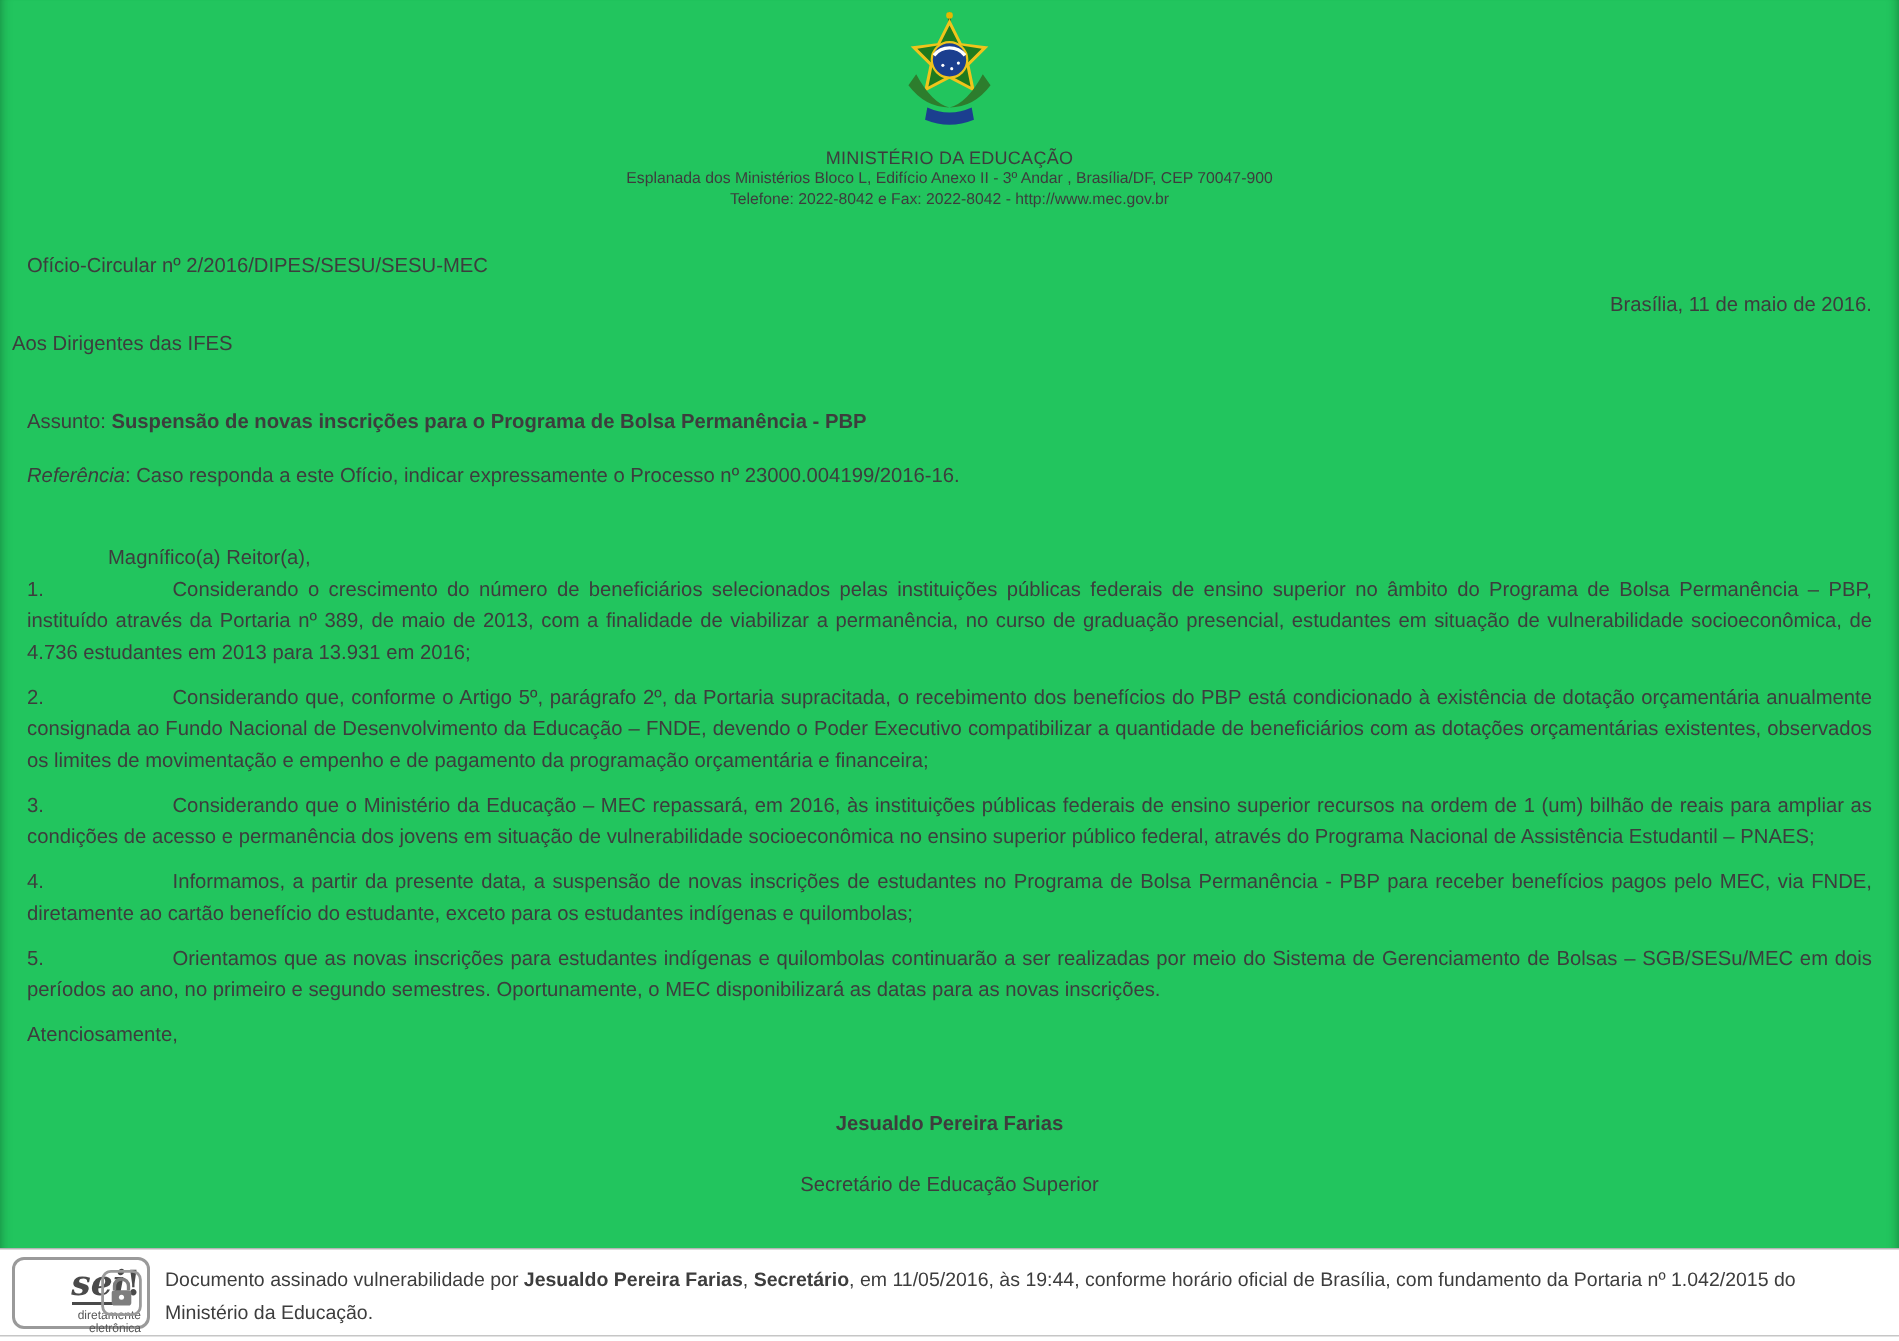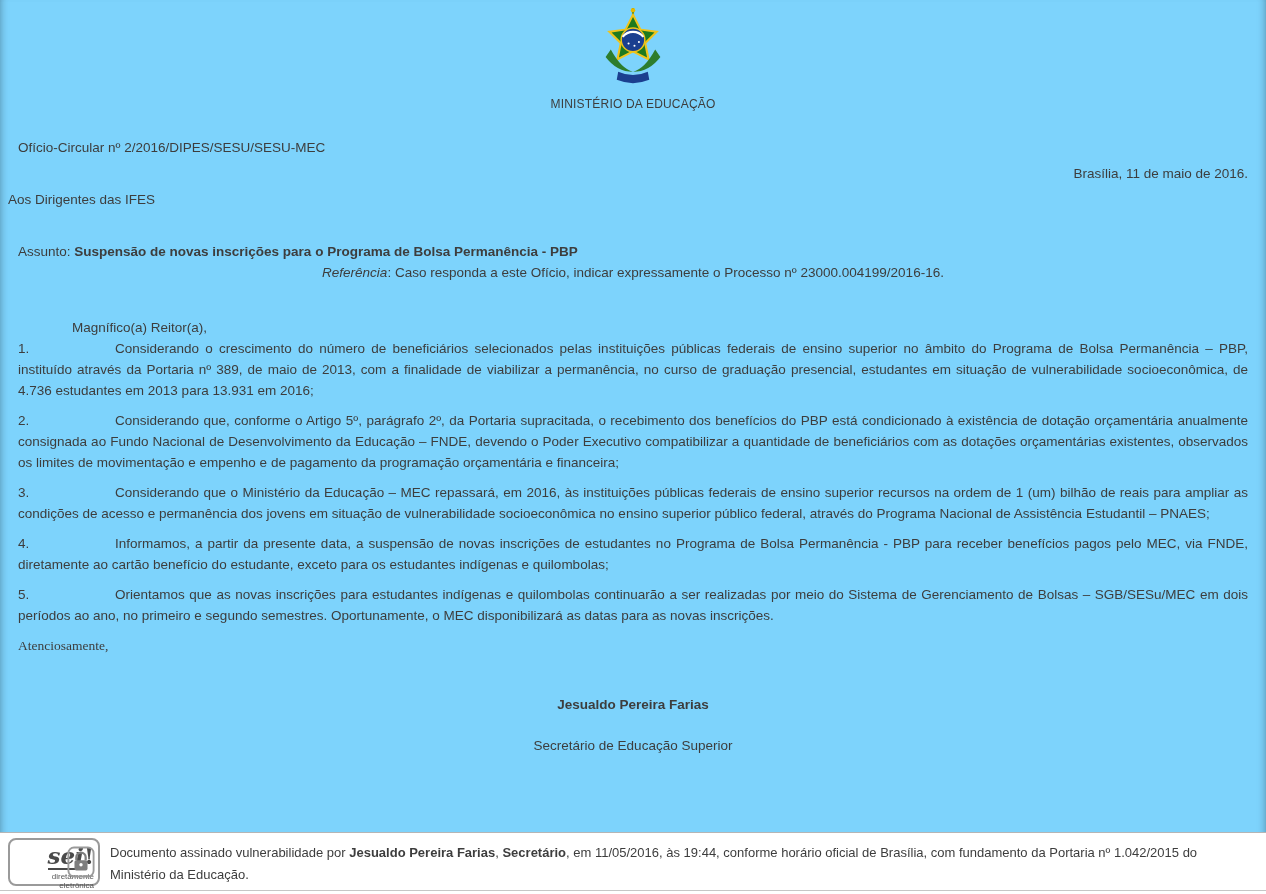--- a/index.html
+++ b/index.html
@@ -1,46 +1,46 @@
 <!DOCTYPE html>
 <html lang="pt-BR"><head>
 <meta charset="utf-8">
 <style>
   * { box-sizing: border-box; }
   html, body { margin: 0; padding: 0; background: #fff; }
   .page {
     position: relative;
     width: 1266px;
     height: 894px;
-    background: #7dd3fc;
+    background: #22c55e;
     overflow: hidden;
     font-family: "Liberation Sans", sans-serif;
     color: #3d3d3d;
     box-shadow:
       inset 8px 0 8px -8px rgba(0,0,0,.35),
       inset -8px 0 8px -8px rgba(0,0,0,.35),
       inset 0 -9px 9px -9px rgba(0,0,0,.4);
   }
   .header { text-align: center; padding-top: 6px; }
   .coat { display: inline-block; }
   .ministry { font-size: 12px; margin-top: 3px; letter-spacing: .2px; }
   .addr, .contact { font-size: 10.5px; line-height: 14px; }
   .body { padding: 0 18px; font-size: 13.5px; line-height: 21px; }
   .oficio { margin-top: 26px; }
   .date { text-align: right; margin-top: 5px; }
   .addressee { margin-top: 5px; margin-left: -10px; }
   .subject { margin-top: 31px; }
   .subject b, .sig-name, .bold { font-weight: bold; }
-  .reference { margin-top: 0; text-align: center; }
+  .reference { margin-top: 15px; }
   .reference .ital { font-style: italic; }
   .salutation { margin-top: 34px; padding-left: 54px; }
   .paras { }
   .para { margin: 0 0 9px 0; text-align: justify; }
   .para .num { display: inline-block; width: 97px; }
-  .closing { margin-top: 4px; font-family: Liberation Serif, serif; }
+  .closing { margin-top: 4px; }
   .sig-name { margin-top: 38px; text-align: center; }
   .sig-title { margin-top: 20px; text-align: center; }
   .footer {
     position: absolute; left: 0; right: 0; bottom: 0;
     height: 62px;
     border-top: 1px solid #b5b5b5;
     display: flex; align-items: flex-start;
     padding: 5px 10px 0 8px; gap: 10px;
     background: #fff;
   }
@@ -81,20 +81,22 @@
         <path d="M36 41 A 18 18 0 0 1 64 41" stroke="#ffffff" stroke-width="3" fill="none"></path>
         <circle cx="44" cy="50" r="1.4" fill="#fff"></circle>
         <circle cx="52" cy="53" r="1.4" fill="#fff"></circle>
         <circle cx="58" cy="48" r="1.4" fill="#fff"></circle>
         <path d="M20 58 Q34 84 50 88 Q28 88 13 68 Z" fill="#2d7d2d"></path>
         <path d="M80 58 Q66 84 50 88 Q72 88 87 68 Z" fill="#2d7d2d"></path>
         <path d="M30 88 Q50 97 70 88 L72 99 Q50 108 28 99 Z" fill="#1b3f8f"></path>
       </svg>
     </span>
     <div class="ministry">MINISTÉRIO DA EDUCAÇÃO</div>
+    <div class="addr">Esplanada dos Ministérios Bloco L, Edifício Anexo II - 3º Andar , Brasília/DF, CEP 70047-900</div>
+    <div class="contact">Telefone: 2022-8042 e Fax: 2022-8042 - http://www.mec.gov.br</div>
   </div>
 
   <div class="body">
     <div class="oficio">Ofício-Circular nº 2/2016/DIPES/SESU/SESU-MEC</div>
     <div class="date">Brasília, 11 de maio de 2016.</div>
     <div class="addressee">Aos Dirigentes das IFES</div>
 
     <div class="subject"><span>Assunto: </span><b>Suspensão de novas inscrições para o Programa de Bolsa Permanência - PBP</b></div>
 
     <div class="reference"><span class="ital">Referência</span><span>: Caso responda a este Ofício, indicar expressamente o Processo nº 23000.004199/2016-16.</span></div>

